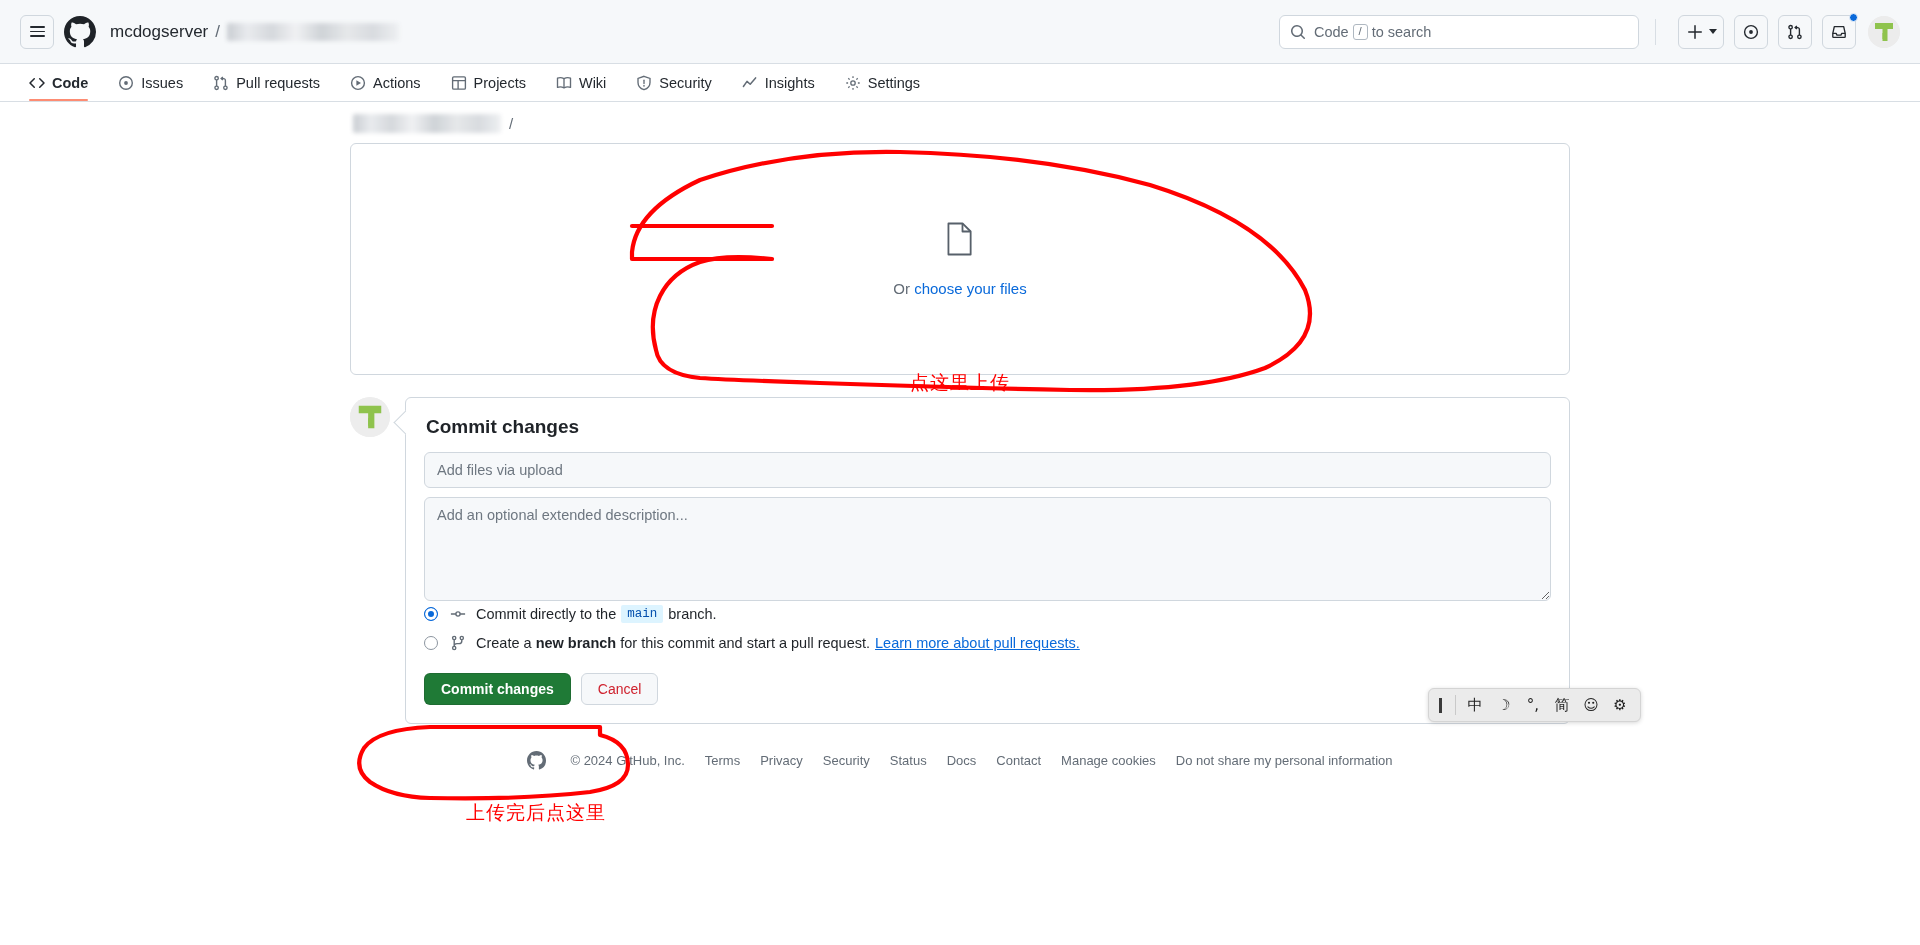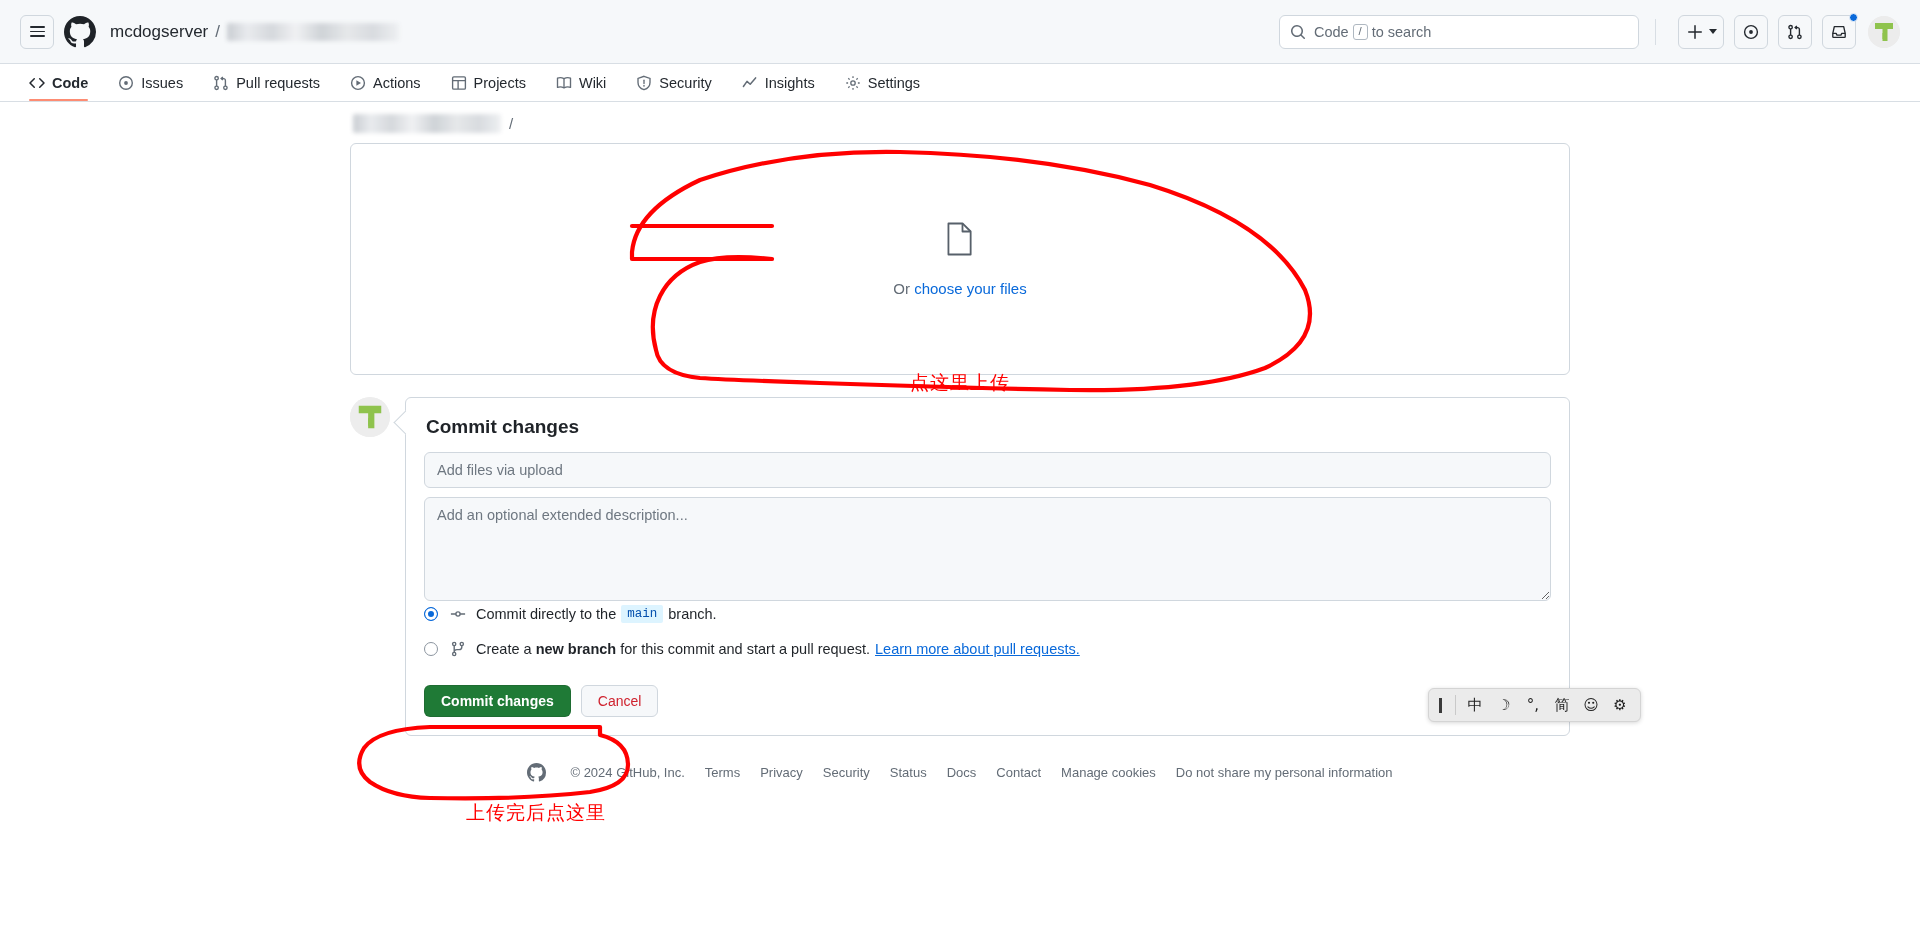--- a/index.html
+++ b/index.html
@@ -417,21 +417,21 @@
               <svg width="16" height="16" viewBox="0 0 16 16">
                   <g fill="none" stroke="#636c76" stroke-width="1.4">
                     <circle cx="4.2" cy="3" r="1.6"></circle>
                     <circle cx="4.2" cy="13" r="1.6"></circle>
                     <circle cx="11.8" cy="3" r="1.6"></circle>
                     <path d="M4.2 4.6v6.8M11.8 4.6v1.3c0 1.5-1.2 2.7-2.7 2.7H6.9c-1.5 0-2.7.8-2.7 2.2"></path>
                   </g>
                 </svg>
             </span>
             <span>Create a</span>
-            <b style="margin:6px 4px">new branch</b>
+            <b style="margin:0 4px">new branch</b>
             <span>for this commit and start a pull request.</span>
             <a class="ul-link" style="margin-left:5px">Learn more about pull requests.</a>
           </div>
 
           <div class="btn-row">
             <button class="btn-commit">Commit changes</button>
             <button class="btn-cancel">Cancel</button>
           </div>
         </div>
       </div>

